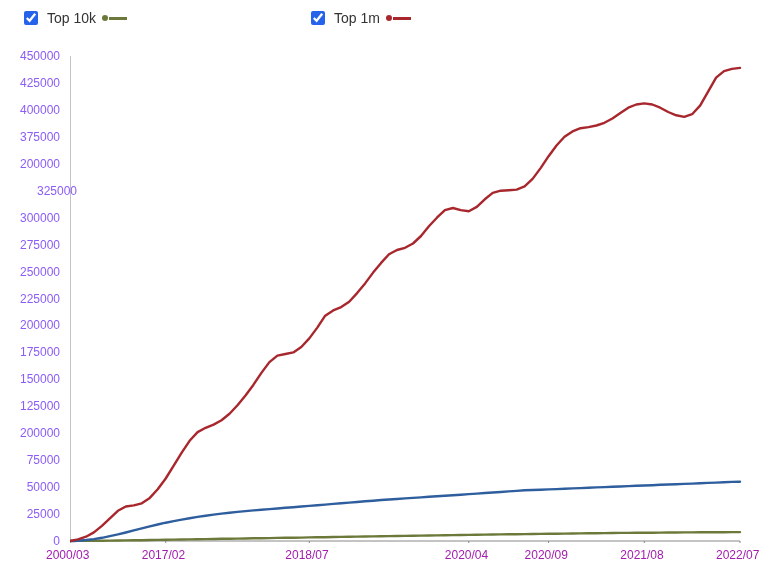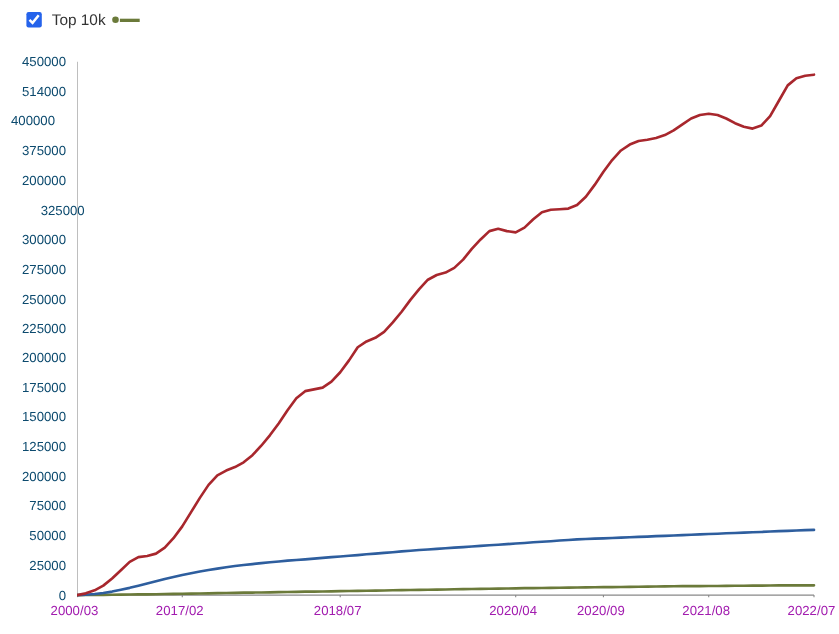--- a/index.html
+++ b/index.html
@@ -4,57 +4,65 @@
 <style>
   html,body{margin:0;padding:0;font-family:"Segoe UI",Arial,sans-serif;color:#333;}
   .wrap{width:763px;height:576px;position:relative;}
   .legend{display:flex;align-items:center;padding:8px 20px 4px 20px;font-size:14px;}
   .legend-item{display:flex;align-items:center;gap:6px;}
   .legend-item input{width:14px;height:14px;accent-color:#2563eb;}
   .marker{display:inline-flex;align-items:center;gap:0;}
   .marker .dot{width:6px;height:6px;border-radius:50%;display:inline-block;}
   .marker .line{width:18px;height:3px;display:inline-block;margin-left:1px;}
   .chart{position:absolute;left:0;top:36px;width:763px;height:540px;}
-  .ylab{position:absolute;font-size:12px;color:#0c4a6e;text-align:right;width:60px;}
+  .ylab{position:absolute;font-size:12px;color:#8b5cf6;text-align:right;width:60px;}
   .xlab{position:absolute;font-size:12px;color:#a21caf;top:512px;white-space:nowrap;}
   svg{position:absolute;left:70px;top:20px;}
 </style>
 </head>
 <body>
 <div class="wrap">
 
 <div class="legend" id="legend">
       <label class="legend-item" style="margin-right: 180px;">
         <input type="checkbox" checked="" style="">
         <span>Top 10k</span>
         <span class="marker">
           <span class="dot" style="background:#6b7a3a"></span>
           <span class="line" style="background:#6b7a3a"></span>
+        </span>
+      </label>
+      <label class="legend-item" style="margin-right: 170px;">
+        <input type="checkbox" checked="" style="">
+        <span>Top 1m</span>
+        <span class="marker">
+          <span class="dot" style="background:#a8272d"></span>
+          <span class="line" style="background:#a8272d"></span>
         </span>
       </label>
     </div>
 <div class="chart" id="chart">
       <div class="ylab" style="left: 0px; top: 498px;">0</div>
       <div class="ylab" style="left: 0px; top: 471.056px;">25000</div>
       <div class="ylab" style="left: 0px; top: 444.111px;">50000</div>
       <div class="ylab" style="left: 0px; top: 417.167px;">75000</div>
       <div class="ylab" style="left: 0px; top: 390.222px;">200000</div>
       <div class="ylab" style="left: 0px; top: 363.278px;">125000</div>
       <div class="ylab" style="left: 0px; top: 336.333px;">150000</div>
       <div class="ylab" style="left: 0px; top: 309.389px;">175000</div>
       <div class="ylab" style="left: 0px; top: 282.444px;">200000</div>
       <div class="ylab" style="left: 0px; top: 255.5px;">225000</div>
       <div class="ylab" style="left: 0px; top: 228.556px;">250000</div>
       <div class="ylab" style="left: 0px; top: 201.611px;">275000</div>
       <div class="ylab" style="left: 0px; top: 174.667px;">300000</div>
       <div class="ylab" style="left: 0px; top: 147.722px; padding-left: 17px;">325000</div>
       <div class="ylab" style="left: 0px; top: 120.778px;">200000</div>
       <div class="ylab" style="left: 0px; top: 93.8333px;">375000</div>
-      <div class="ylab" style="left: 0px; top: 66.8889px; text-align: center;">400000</div>
-      <div class="ylab" style="left: 0px; top: 39.9444px;">514000</div>
+      <div class="ylab" style="left: 0px; top: 66.8889px;">400000</div>
+      <div class="ylab" style="left: 0px; top: 39.9444px;">425000</div>
       <div class="ylab" style="left: 0px; top: 13px;">450000</div>
       <div class="xlab" style="left: 46px;">2000/03</div>
       <div class="xlab" style="left: 141.714px;">2017/02</div>
       <div class="xlab" style="left: 285.286px;">2018/07</div>
       <div class="xlab" style="left: 444.81px;">2020/04</div>
       <div class="xlab" style="left: 524.571px;">2020/09</div>
       <div class="xlab" style="left: 620.286px;">2021/08</div>
       <div class="xlab" style="left: 716px;">2022/07</div>
       <svg width="672" height="487">
         <line x1="0" y1="0" x2="0" y2="485" stroke="#888" stroke-width="1"></line>

